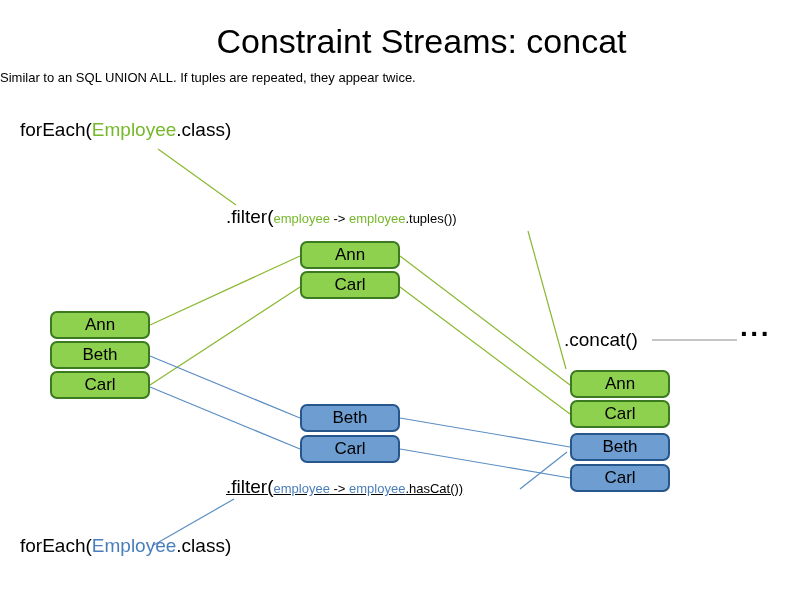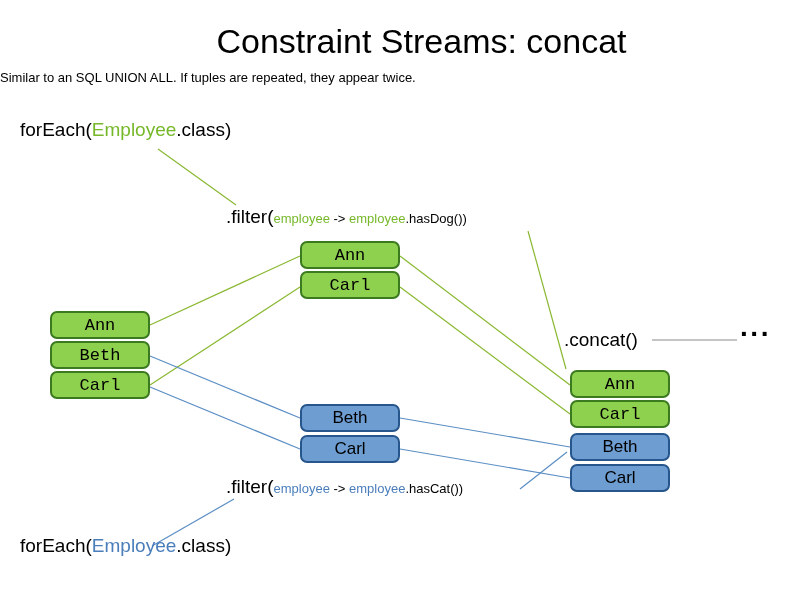--- a/index.html
+++ b/index.html
@@ -11,40 +11,40 @@
            font-size:34px; font-weight:400; color:#000;padding-left:43px; }
   .subtitle { position:absolute; top:70px; left:0; width:100%; 
               font-size:13px; color:#000; }
   .code { position:absolute; white-space:nowrap; color:#000; font-size:19px; }
   .sm { font-size:13px; }
   .green-text { color:#76b82a; }
   .blue-text  { color:#4a7ebb; }
   .box { position:absolute; width:100px; height:28px; border-radius:7px;
          border:2px solid; display:flex; align-items:center; justify-content:center;
          font-size:17px; color:#000; }
-  .green-box { background:#8ed14f; border-color:#3b7a1e;font-family:Liberation Mono, monospace; }
+  .green-box { background:#8ed14f; border-color:#3b7a1e; }
   .blue-box  { background:#6d9dd1; border-color:#27568c; }
   .ellipsis { position:absolute; left:740px; top:318px; font-size:28px;
               font-weight:bold; letter-spacing:1px; color:#000; }
   
   .src-0 { left:50px;  top:311px; }
   .src-1 { left:50px;  top:341px; }
   .src-2 { left:50px;  top:371px; }
   .dog-0 { left:300px; top:241px; }
   .dog-1 { left:300px; top:271px; }
   .cat-0 { left:300px; top:404px; }
   .cat-1 { left:300px; top:435px; }
   .res-0 { left:570px; top:370px; }
   .res-1 { left:570px; top:400px; }
   .res-2 { left:570px; top:433px; }
   .res-3 { left:570px; top:464px; }
   .foreach-top    { left:20px;  top:119px; }
   .filter-dog     { left:226px; top:206px; }
   .concat-label   { left:564px; top:329px; }
-  .filter-cat     { left:226px; top:476px; }
+  .filter-cat     { left:226px; top:476px;text-decoration:underline; }
   .foreach-bottom { left:20px;  top:535px; }
 </style>
 </head>
 <body>
 
 <div class="slide">
 
   <svg class="lines" width="800" height="600" viewBox="0 0 800 600">
 
     <line x1="158" y1="149" x2="236" y2="205" stroke="#8ab832" stroke-width="1.2"></line>
@@ -65,21 +65,21 @@
   </svg>
 
   <h1 class="title">Constraint Streams: concat</h1>
   <div class="subtitle">Similar to an SQL UNION ALL. If tuples are repeated, they appear twice.</div>
 
   <div class="code foreach-top">
     <span>forEach(</span><span class="green-text">Employee</span><span>.class)</span>
   </div>
 
   <div class="code filter-dog">
-    <span>.filter(</span><span class="sm green-text">employee</span><span class="sm"> -&gt; </span><span class="sm green-text">employee</span><span class="sm">.hasDog())</span>
+    <span>.filter(</span><span class="sm green-text">employee</span><span class="sm"> -&gt; </span><span class="sm green-text">employee</span><span class="sm">.tuples())</span>
   </div>
 
   <div class="code filter-cat">
     <span>.filter(</span><span class="sm blue-text">employee</span><span class="sm"> -&gt; </span><span class="sm blue-text">employee</span><span class="sm">.hasCat())</span>
   </div>
 
   <div class="code foreach-bottom">
     <span>forEach(</span><span class="blue-text">Employee</span><span>.class)</span>
   </div>
 

